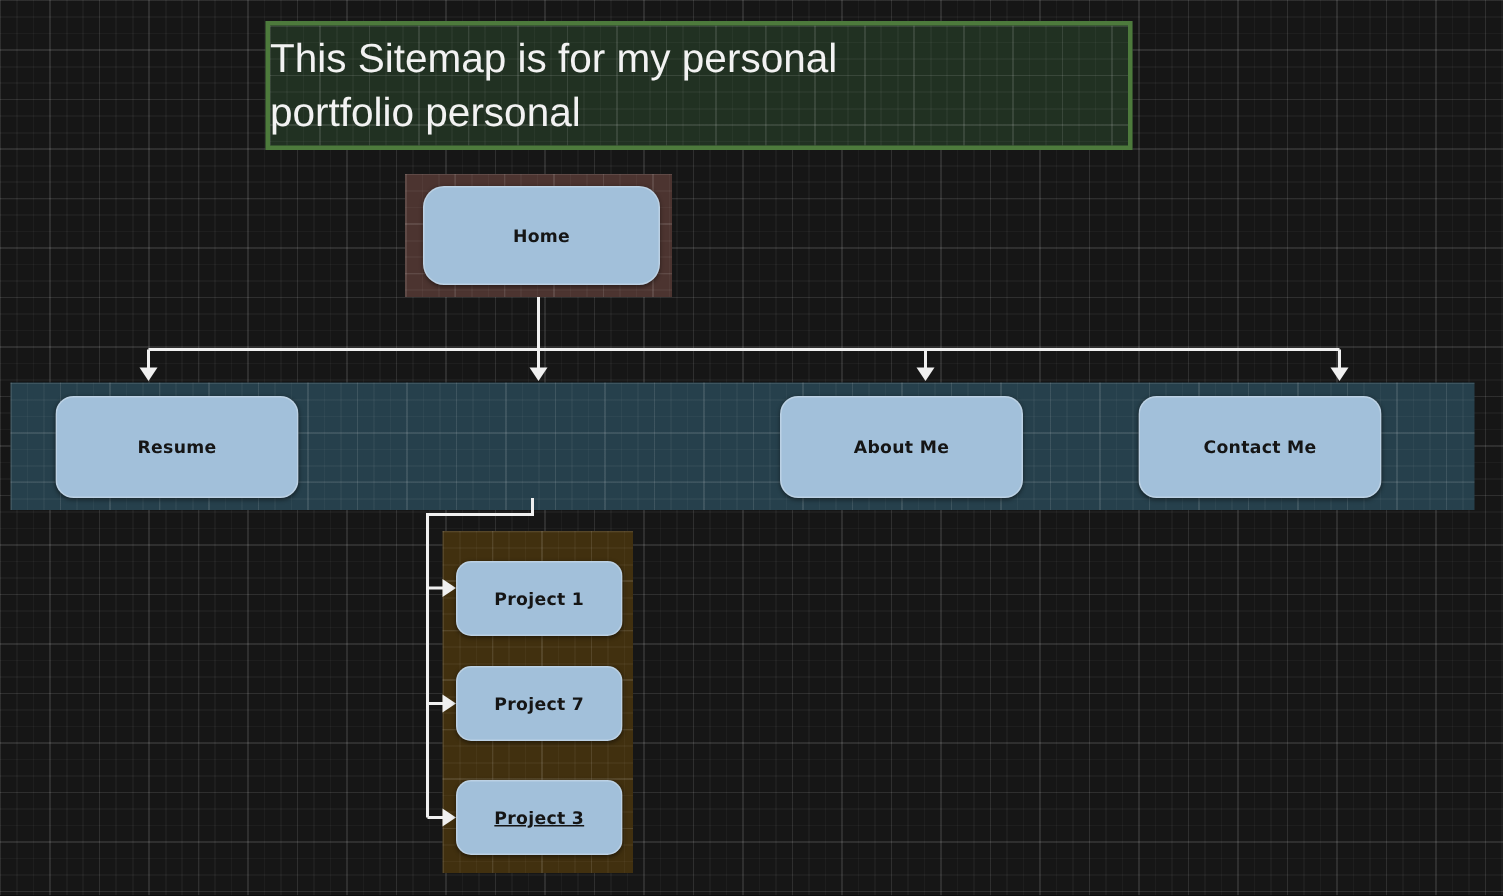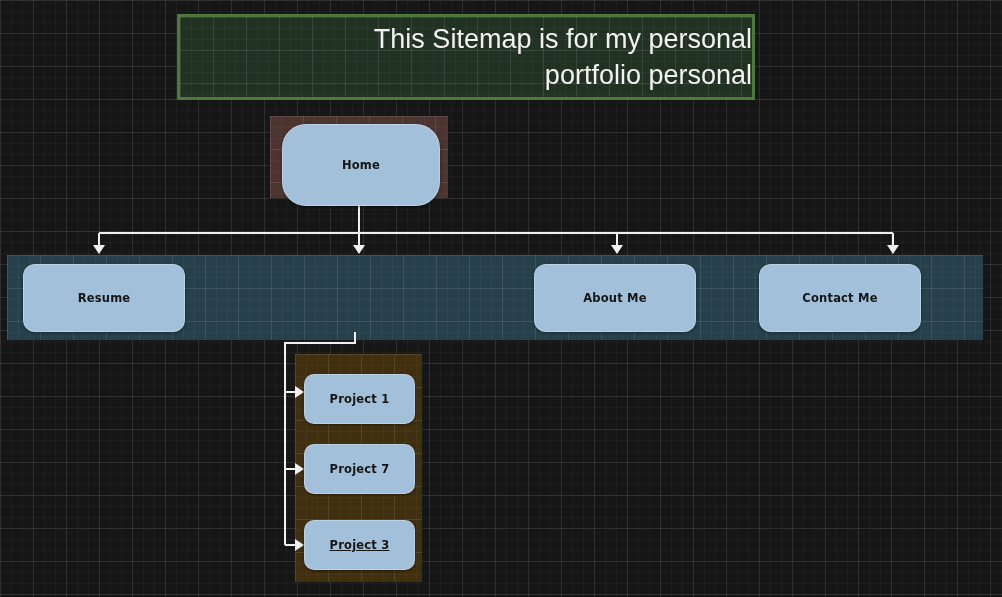--- a/index.html
+++ b/index.html
@@ -19,21 +19,21 @@
   }
   .title-box{
     position:absolute;left:177px;top:14px;width:578px;height:86px;
     box-sizing:border-box;
     background-color:#213122;
     border:3px solid #4d7a3c;
     color:#f2f2f2;
     font-family:"Liberation Sans",sans-serif;
     font-size:27px;
     line-height:36px;
-    text-align:right;
+    text-align:left;
     display:flex;flex-direction:column;justify-content:center;
     z-index:2;
   }
   .group{
     position:absolute;box-sizing:border-box;z-index:2;
   }
   .group-home{left:270px;top:116px;width:178px;height:82px;background-color:#4c3430;}
   .row-band{left:7px;top:255px;width:976px;height:85px;background-color:#26404c;}
   .group-projects{left:295px;top:354px;width:127px;height:228px;background-color:#41300f;}
   svg.connectors{
@@ -46,25 +46,25 @@
     border-radius:12px;
     display:flex;align-items:center;justify-content:center;
     color:#151515;
     font-weight:bold;
     font-size:11.5px;
     letter-spacing:0.2px;
     box-shadow:0 1px 3px rgba(0,0,0,0.45);
     z-index:4;
     cursor:default;
   }
-  .node-home{left:282px;top:124px;width:158px;height:82px;border-radius:24px;}
+  .node-home{left:282px;top:124px;width:158px;height:66px;border-radius:14px;}
   .node-row{top:264px;width:162px;height:68px;}
-  .node-resume{left:23px;}
+  .node-resume{left:37px;}
   .node-projects{left:275px;}
-  .node-about{left:534px;}
+  .node-about{left:520px;}
   .node-contact{left:759px;}
   .node-child{left:304px;width:111px;height:50px;border-radius:10px;font-size:11.5px;}
   .node-p1{top:374px;}
   .node-p2{top:444px;}
   .node-p3{top:520px;text-decoration:underline;}
 </style>
 </head>
 <body>
 
 <div class="canvas gridded">

